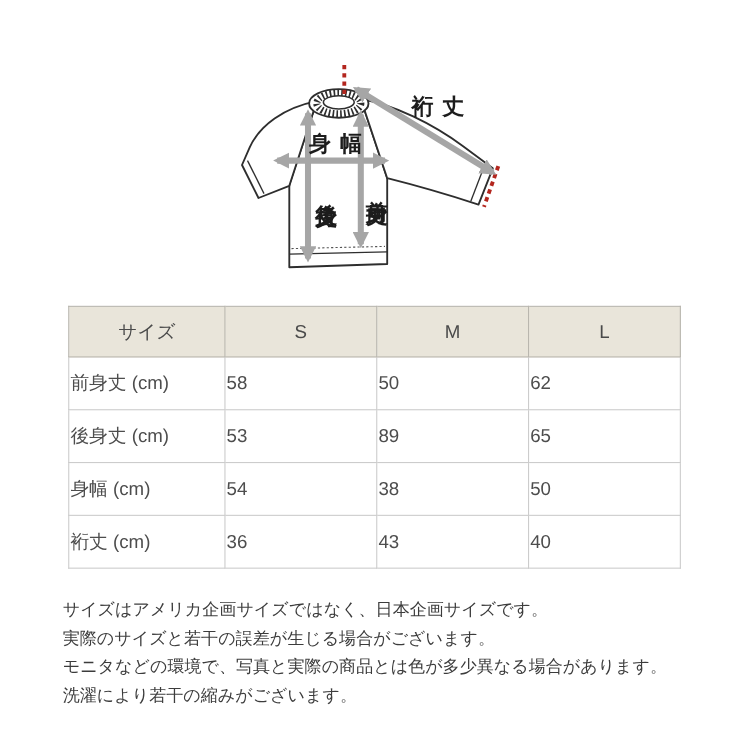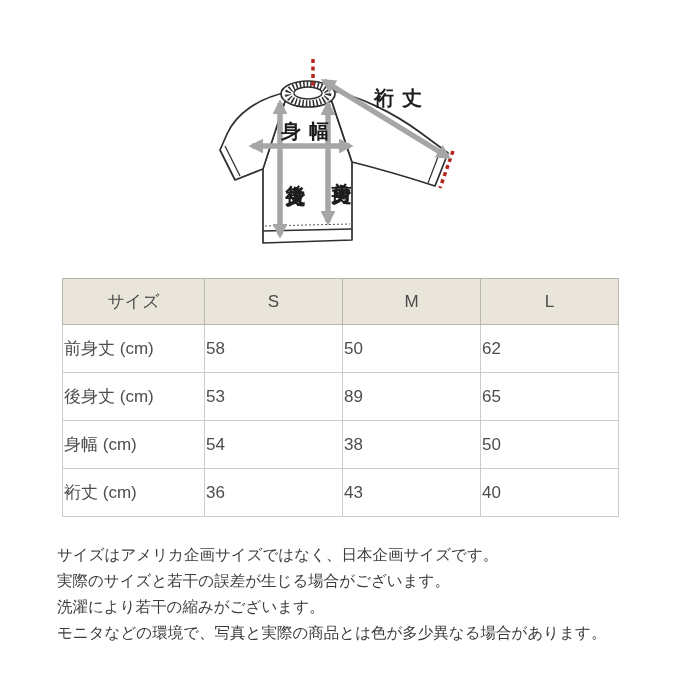--- a/index.html
+++ b/index.html
@@ -127,17 +127,17 @@
         <td>36</td>
         <td>43</td>
         <td>40</td>
       </tr>
     </tbody>
   </table>
 
   <div class="notes">
     <div>サイズはアメリカ企画サイズではなく、日本企画サイズです。</div>
     <div>実際のサイズと若干の誤差が生じる場合がございます。</div>
+    <div>モニタなどの環境で、写真と実際の商品とは色が多少異なる場合があります。</div>
     <div>洗濯により若干の縮みがございます。</div>
-    <div>モニタなどの環境で、写真と実際の商品とは色が多少異なる場合があります。</div>
   </div>
 
 </div>
 
 </body></html>

